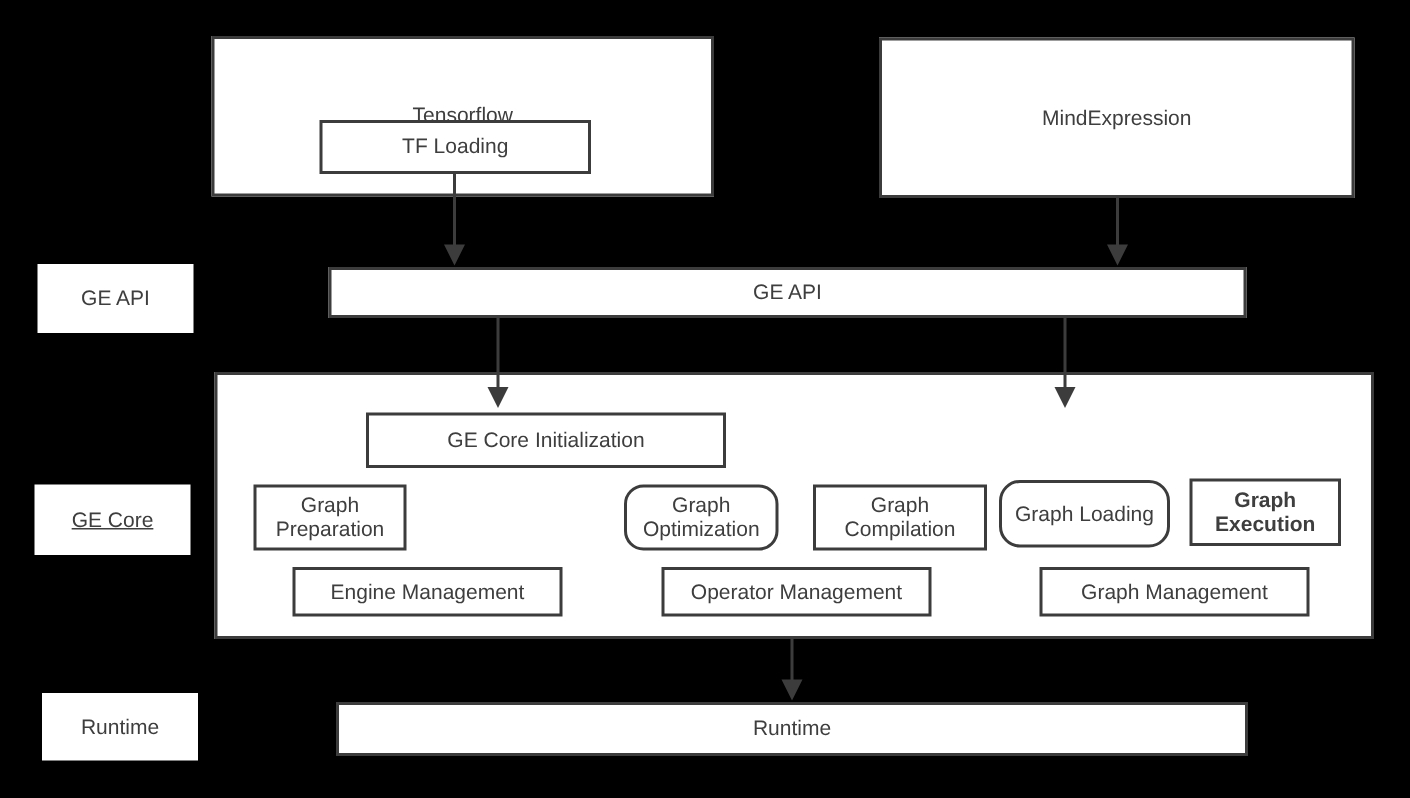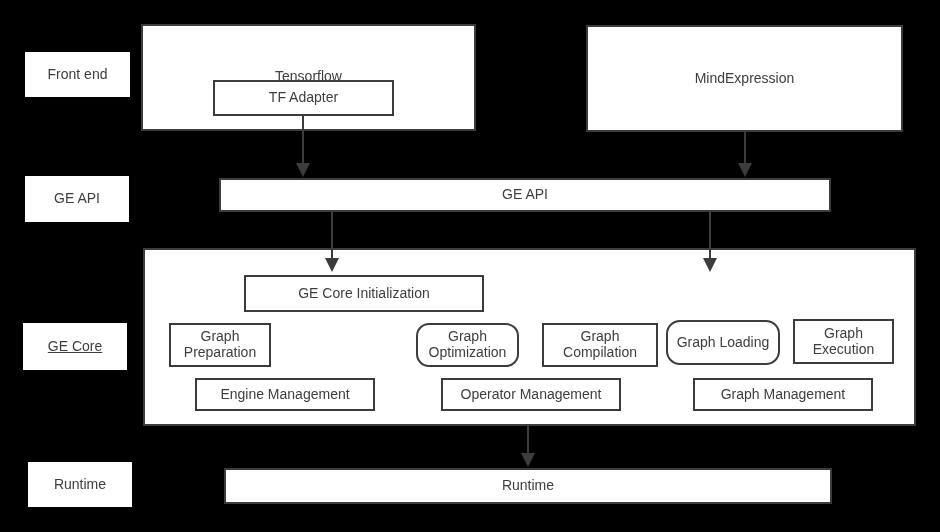--- a/index.html
+++ b/index.html
@@ -54,43 +54,42 @@
     border-left: 7px solid transparent;
     border-right: 7px solid transparent;
     border-top: 14px solid #3c3c3c;
   }
 </style>
 </head>
 <body>
 
 <div class="stage">
 
-  <div class="box plain" style="left:25px; top:52px; width:105px; height:45px;">Front end</div>
   <div class="box plain" style="left:25px; top:176px; width:104px; height:46px;">GE API</div>
   <div class="box plain" style="left:23px; top:323px; width:104px; height:47px;text-decoration:underline;">GE Core</div>
   <div class="box plain" style="left:28px; top:462px; width:104px; height:45px;">Runtime</div>
 
   <div class="container-box" style="left:141px; top:24px; width:335px; height:107px;">
     <div class="box-title" style="top:42px;">Tensorflow</div>
-    <div class="box" style="left:70px; top:54px; width:181px; height:36px;">TF Adapter</div>
+    <div class="box" style="left:70px; top:54px; width:181px; height:36px;">TF Loading</div>
   </div>
 
   <div class="box" style="left:586px; top:25px; width:317px; height:107px;">MindExpression</div>
 
   <div class="box" style="left:219px; top:178px; width:612px; height:34px;">GE API</div>
 
   <div class="container-box" style="left:143px; top:248px; width:773px; height:178px;">
 
     <div class="box" style="left:70px; top:25px; width:240px; height:37px;margin-left:29px;">GE Core Initialization</div>
 
     <div class="box" style="left:24px; top:73px; width:102px; height:44px;">Graph Preparation</div>
     <div class="box" style="left:271px; top:73px; width:103px; height:44px;border-radius:13px;">Graph Optimization</div>
     <div class="box" style="left:397px; top:73px; width:116px; height:44px;">Graph Compilation</div>
     <div class="box" style="left:521px; top:70px; width:114px; height:45px;border-radius:14px;">Graph Loading</div>
-    <div class="box" style="left:648px; top:69px; width:101px; height:45px;">Graph Execution</div>
+    <div class="box" style="left:648px; top:69px; width:101px; height:45px;font-weight:bold;">Graph Execution</div>
 
     <div class="box" style="left:50px; top:128px; width:180px; height:33px;">Engine Management</div>
     <div class="box" style="left:296px; top:128px; width:180px; height:33px;">Operator Management</div>
     <div class="box" style="left:548px; top:128px; width:180px; height:33px;">Graph Management</div>
   </div>
 
   <div class="box" style="left:224px; top:468px; width:608px; height:36px;">Runtime</div>
 
   <div>
     <div class="arrow-line" style="left:302px; top:114px; height:50px;"></div>

